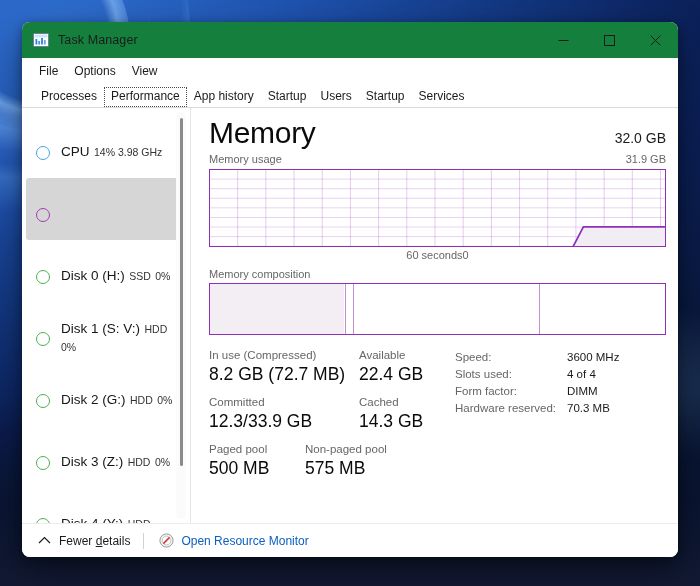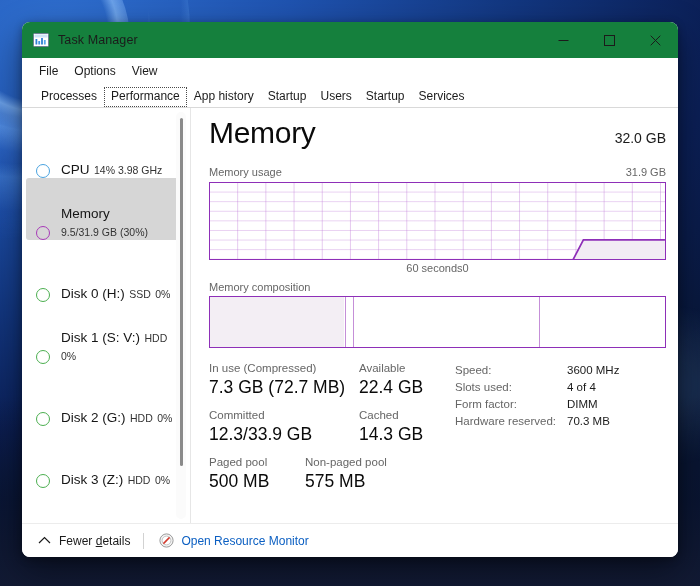--- a/index.html
+++ b/index.html
@@ -163,21 +163,21 @@
   #sidebar {
     width: 168px;
     flex: 0 0 168px;
     background: #ffffff;
     position: relative;
     padding-top: 8px;
     overflow: hidden;
   }
   .res-item {
     display: flex;
-    align-items: flex-end;
+    align-items: center;
     height: 62px;
     padding: 8px 6px 0 10px;
     margin: 0 6px 0 4px;
     border-radius: 3px;
     cursor: default;
   }
   .res-item.selected { background: #d6d6d6; }
   .res-dot {
     width: 14px; height: 14px;
     border-radius: 50%;
@@ -249,21 +249,21 @@
     line-height: 34px;
   }
   #main-total {
     font-size: 14px;
     color: #1b1b1b;
   }
   .sub-row {
     display: flex;
     align-items: center;
     justify-content: space-between;
-    margin-top: 16px;
+    margin-top: 3px;
   }
   .sub-label, .sub-value {
     font-size: 11px;
     color: #666;
   }
 
   
   #usage-graph {
     margin-top: 4px;
     height: 78px;
@@ -473,24 +473,20 @@
       <div class="res-item">
         <span class="res-dot" style="border-color:#4aa3df"></span>
         <span class="res-text">
           <span class="res-title">CPU</span>
           <span class="res-sub">14%  3.98 GHz</span>
         </span>
       </div>
 
       <div class="res-item selected">
         <span class="res-dot" style="border-color:#a83ab8"></span>
-        <span class="res-text">
-          <span class="res-title">Memory</span>
-          <span class="res-sub">9.5/31.9 GB (30%)</span>
-        </span>
       </div>
 
       <div class="res-item">
         <span class="res-dot" style="border-color:#4caf50"></span>
         <span class="res-text">
           <span class="res-title">Disk 0 (H:)</span>
           <span class="res-sub">SSD</span>
           <span class="res-sub">0%</span>
         </span>
       </div>
@@ -570,21 +566,21 @@
         <div class="comp-div" style="left:72.2%"></div>
       </div>
 
       <div id="stats">
 
         <div id="stats-left">
 
           <div class="stat-row">
             <div class="stat-cell" style="width:150px">
               <span class="stat-label">In use (Compressed)</span>
-              <span class="stat-value">7.3 GB (72.7 MB)</span>
+              <span class="stat-value">8.2 GB (72.7 MB)</span>
             </div>
             <div class="stat-cell" style="width:96px">
               <span class="stat-label">Available</span>
               <span class="stat-value">22.4 GB</span>
             </div>
           </div>
 
           <div class="stat-row">
             <div class="stat-cell" style="width:150px">
               <span class="stat-label">Committed</span>

